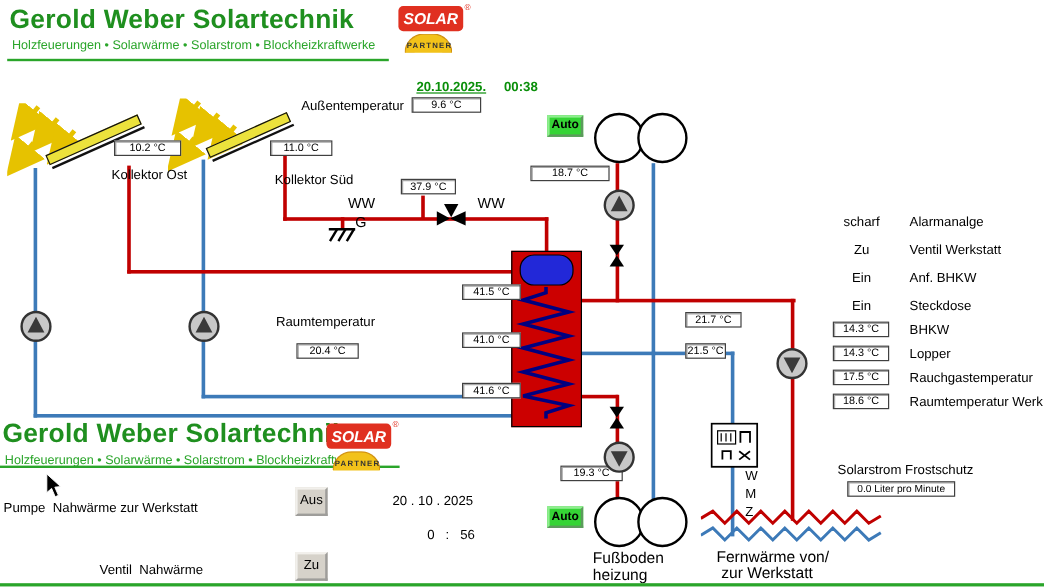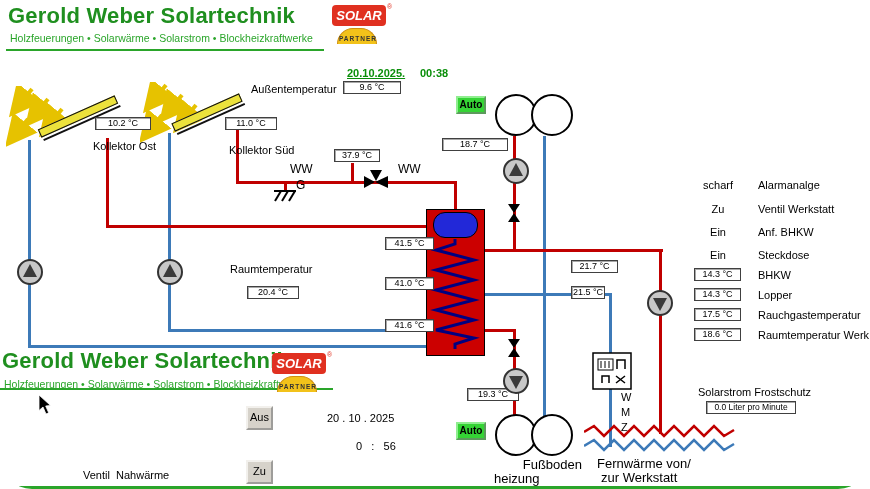--- a/index.html
+++ b/index.html
@@ -1,19 +1,19 @@
 <!DOCTYPE html>
 <html><head>
 <meta charset="utf-8">
 <style>
   * { margin:0; padding:0; box-sizing:border-box; }
   html,body { background:#fff; }
   #canvas {
     position:relative; width:870px; height:489px; overflow:hidden;
-    background:#fff; font-family:"Liberation Sans", sans-serif; color:#000;border-radius:32px;
+    background:#fff; font-family:"Liberation Sans", sans-serif; color:#000;
   }
   .abs { position:absolute; }
   .p { position:absolute; }
   .hot { background:#c00000; }
   .cold { background:#3d7ab8; }
   .lbl { position:absolute; font-size:11px; color:#000; white-space:nowrap; }
   .pre { white-space:pre; }
   .vbox {
     position:absolute; height:13px; background:#fff;
     border:1px solid #404040; box-shadow:inset 1px 1px 0 #a8a8a8;
@@ -260,21 +260,21 @@
         <path d="M14 22 L21 9 L7 9 Z" fill="#3a3a3a"></path>
       </svg>
   </div>
   <div class="auto-btn" style="left:456px;top:422px">Auto</div>
   <div class="abs" style="left:492px;top:412px">
     <svg width="84" height="46">
       <circle cx="24" cy="23" r="20" fill="#fff" stroke="#000" stroke-width="2"></circle>
       <circle cx="60" cy="23" r="20" fill="#fff" stroke="#000" stroke-width="2"></circle>
     </svg>
   </div>
-  <div class="big-lbl" style="left:494px;top:457px;width:88px;text-align:right">Fußboden</div>
+  <div class="big-lbl" style="left:494px;top:457px;width:88px;text-align:left">Fußboden</div>
   <div class="big-lbl" style="left:494px;top:471px;width:88px;text-align:left">heizung</div>
 
   <div class="abs" style="left:584px;top:422px">
     <svg width="152" height="30">
       <polyline points="0,10 10,4 20,14 30,4 40,14 50,4 60,14 70,4 80,14 90,4 100,14 110,4 120,14 130,4 140,14 150,8" fill="none" stroke="#c00000" stroke-width="2.5"></polyline>
       <polyline points="0,24 10,18 20,28 30,18 40,28 50,18 60,28 70,18 80,28 90,18 100,28 110,18 120,28 130,18 140,28 150,22" fill="none" stroke="#3d7ab8" stroke-width="2.5"></polyline>
     </svg>
   </div>
   <div class="big-lbl" style="left:597px;top:456px">Fernwärme von/</div>
   <div class="big-lbl" style="left:601px;top:470px">zur Werkstatt</div>
@@ -288,20 +288,21 @@
     <div class="sun"></div>
     <div class="partner">PARTNER</div>
   </div>
 
   <div class="abs" style="left:38px;top:394px">
     <svg width="14" height="21">
         <path d="M1 1 L1 16.5 L5 13 L8 20 L10.7 18.8 L7.7 12 L12.5 11.5 Z" fill="#000" stroke="#fff" stroke-width="0.8"></path>
       </svg>
   </div>
 
+  <div class="lbl pre" style="left:3px;top:418px">Pumpe  Nahwärme zur Werkstatt</div>
   <div class="btn3d" style="left:246px;top:406px">Aus</div>
   <div class="lbl pre" style="left:327px;top:412px">20 . 10 . 2025</div>
   <div class="lbl pre" style="left:356px;top:440px">0   :   56</div>
   <div class="lbl pre" style="left:83px;top:469px">Ventil  Nahwärme</div>
   <div class="btn3d" style="left:246px;top:460px">Zu</div>
 
   <div class="brand-rule" style="left:0;top:486px;width:870px;height:3px"></div>
 
 </div>
 

